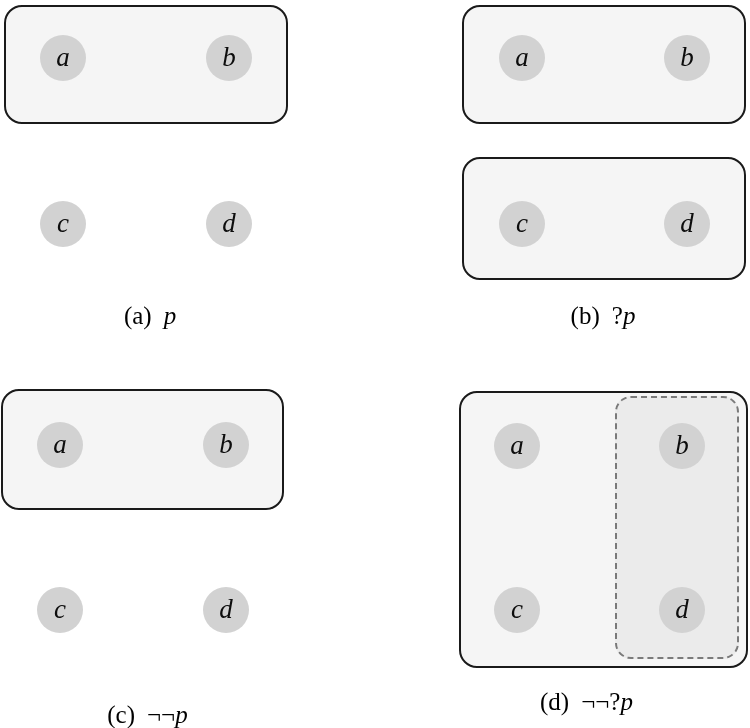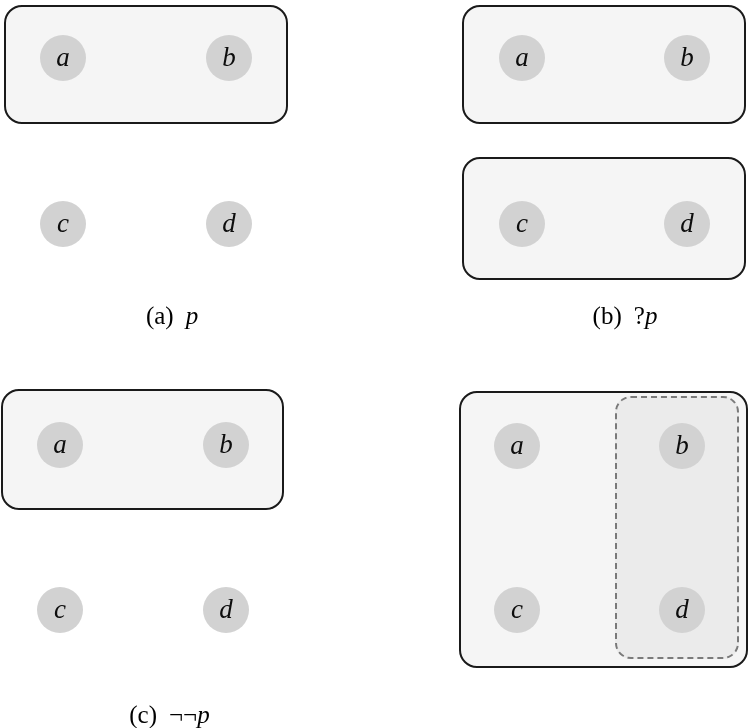--- a/index.html
+++ b/index.html
@@ -69,21 +69,20 @@
 
   
   .caption {
     position: absolute;
     text-align: center;
     font-family: "Liberation Serif", "DejaVu Serif", serif;
     font-size: 25px;
     color: #000000;
     white-space: nowrap;
     line-height: 1;
-    padding-left: 22px;
   }
   .caption .tag {
     font-style: normal;
   }
   .caption .formula {
     font-style: italic;
     margin-left: 12px;
   }
   .caption .op {
     font-style: normal;
@@ -186,15 +185,18 @@
     </div>
 
     <div class="node" style="left:119px; top:223px;">
       <span>c</span>
     </div>
 
     <div class="node" style="left:284px; top:223px;">
       <span>d</span>
     </div>
 
+    <div class="caption" style="left:64px; top:325px; width:295px;">
+      <span class="tag">(d)</span><span class="formula"><span class="op">¬¬?</span><span>p</span></span>
+    </div>
   </div>
 
 </div>
 
 </body></html>

